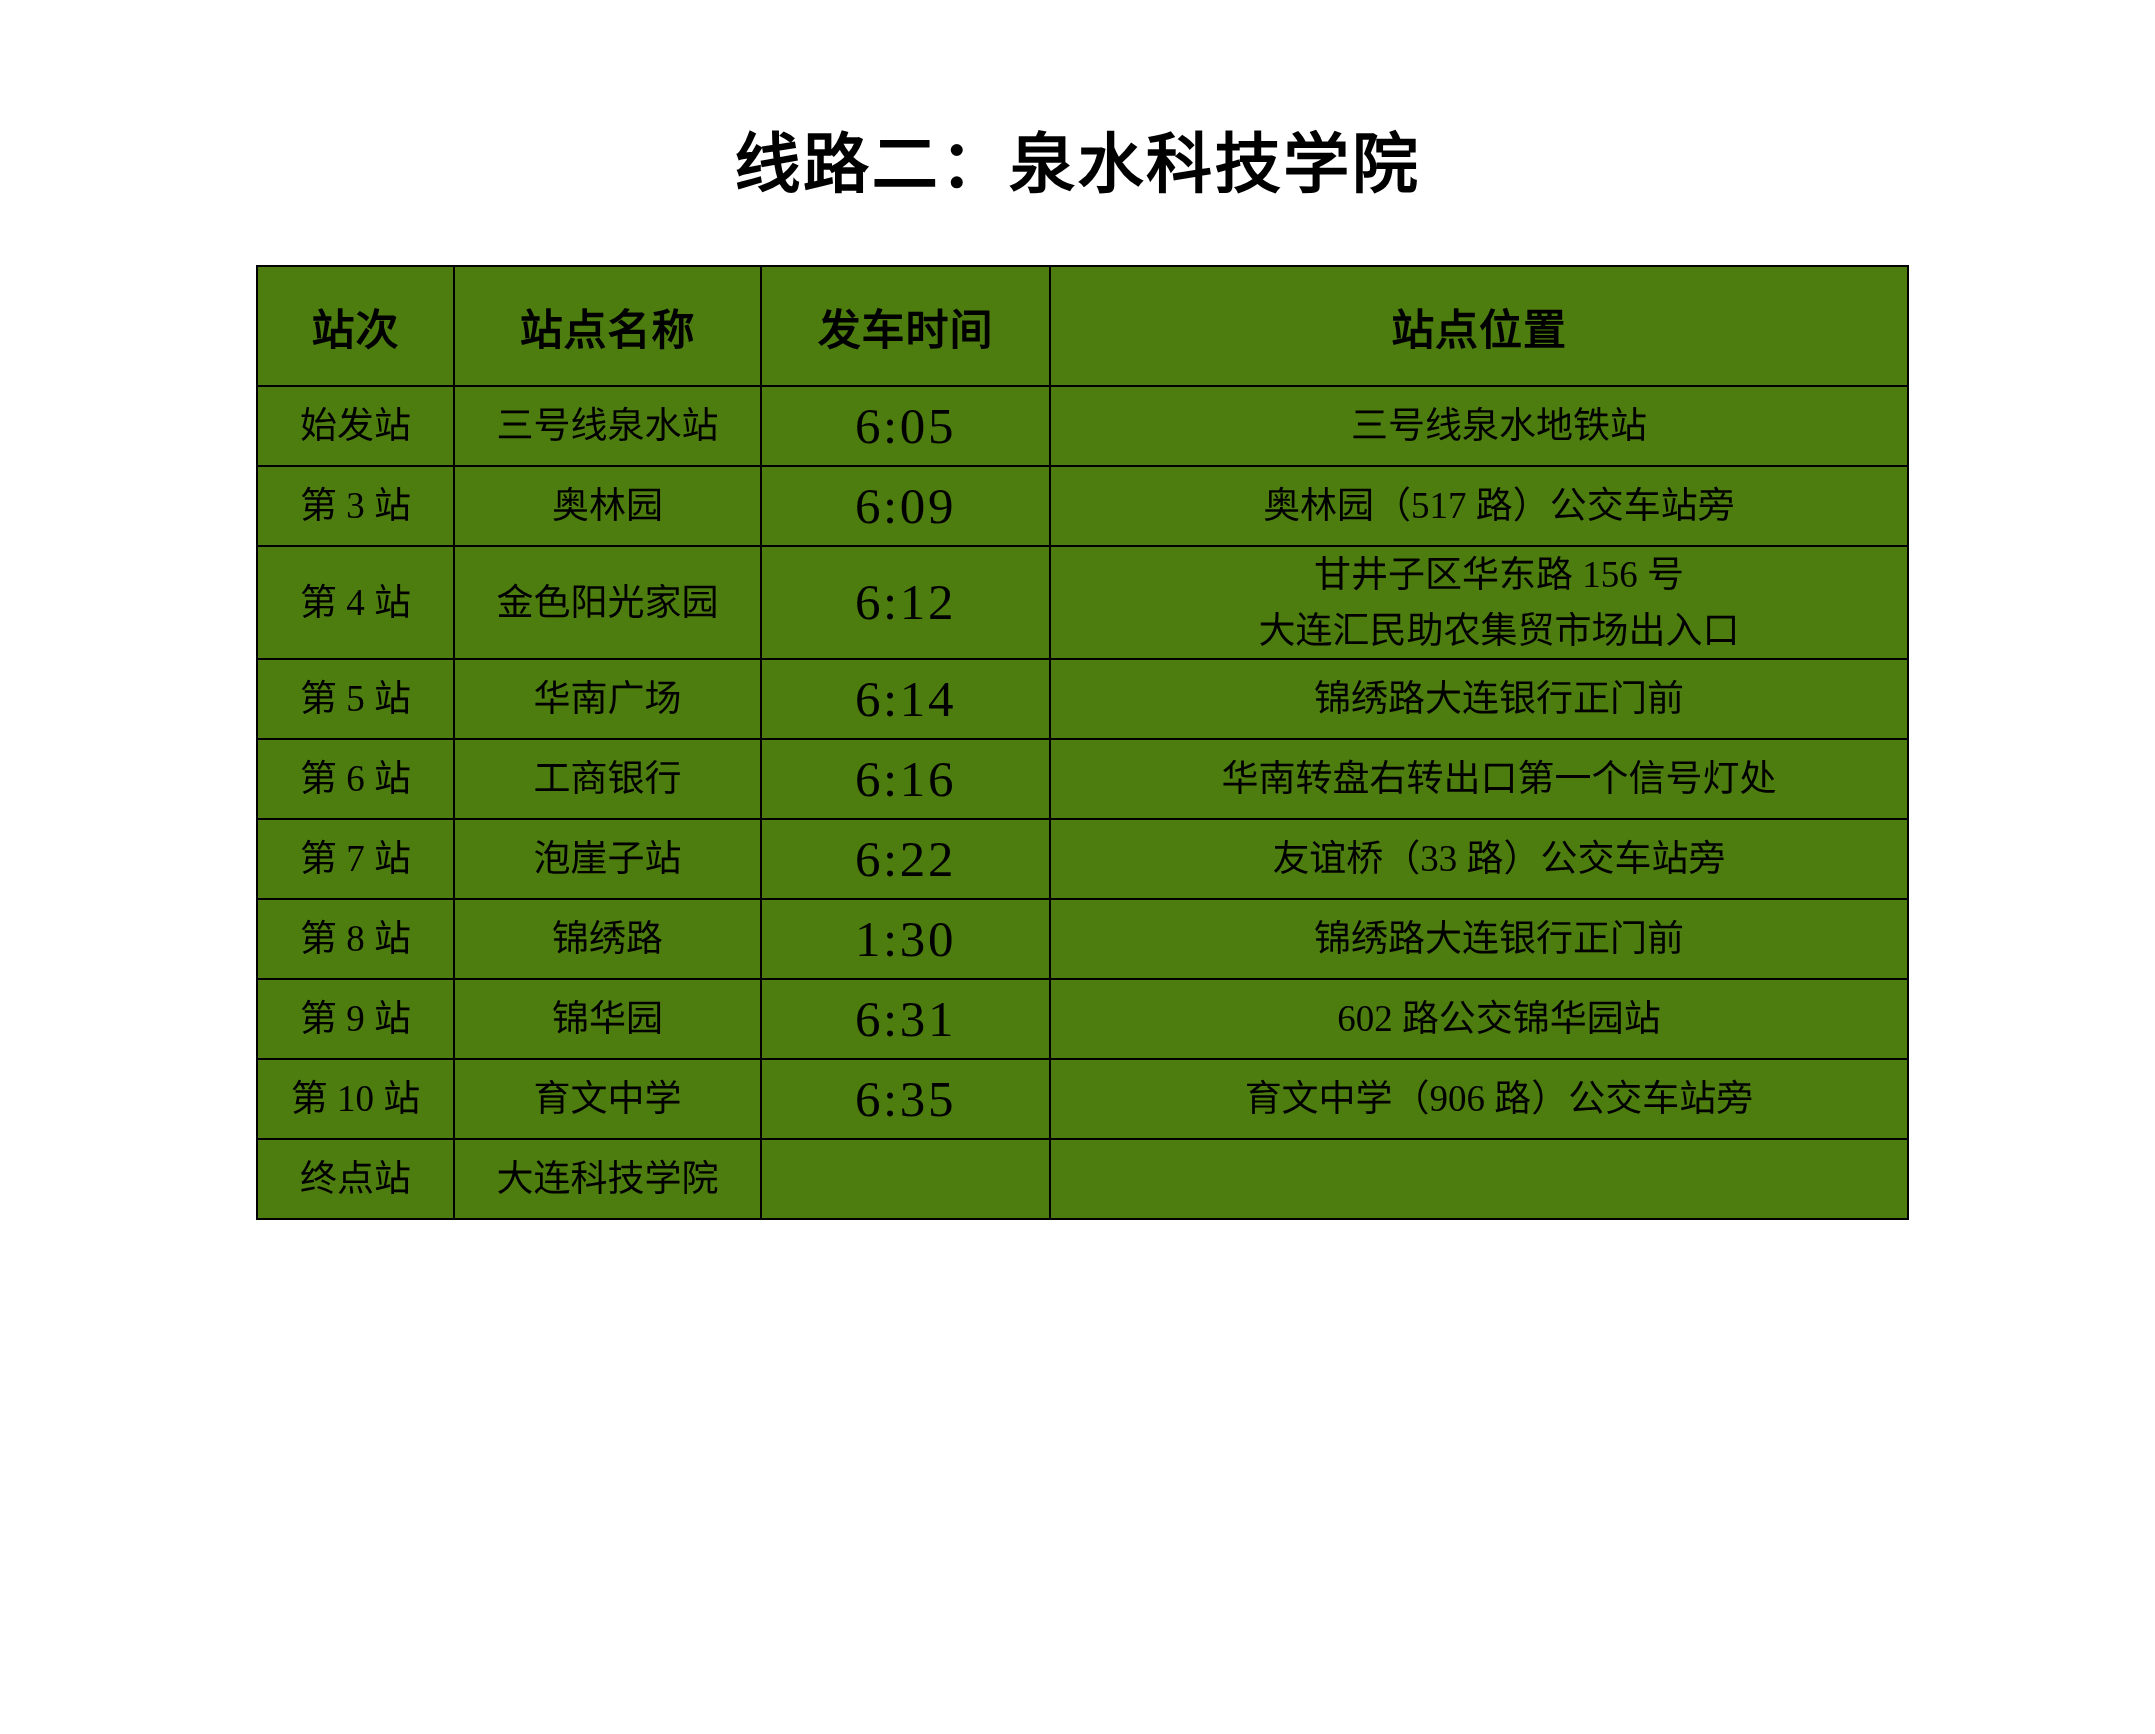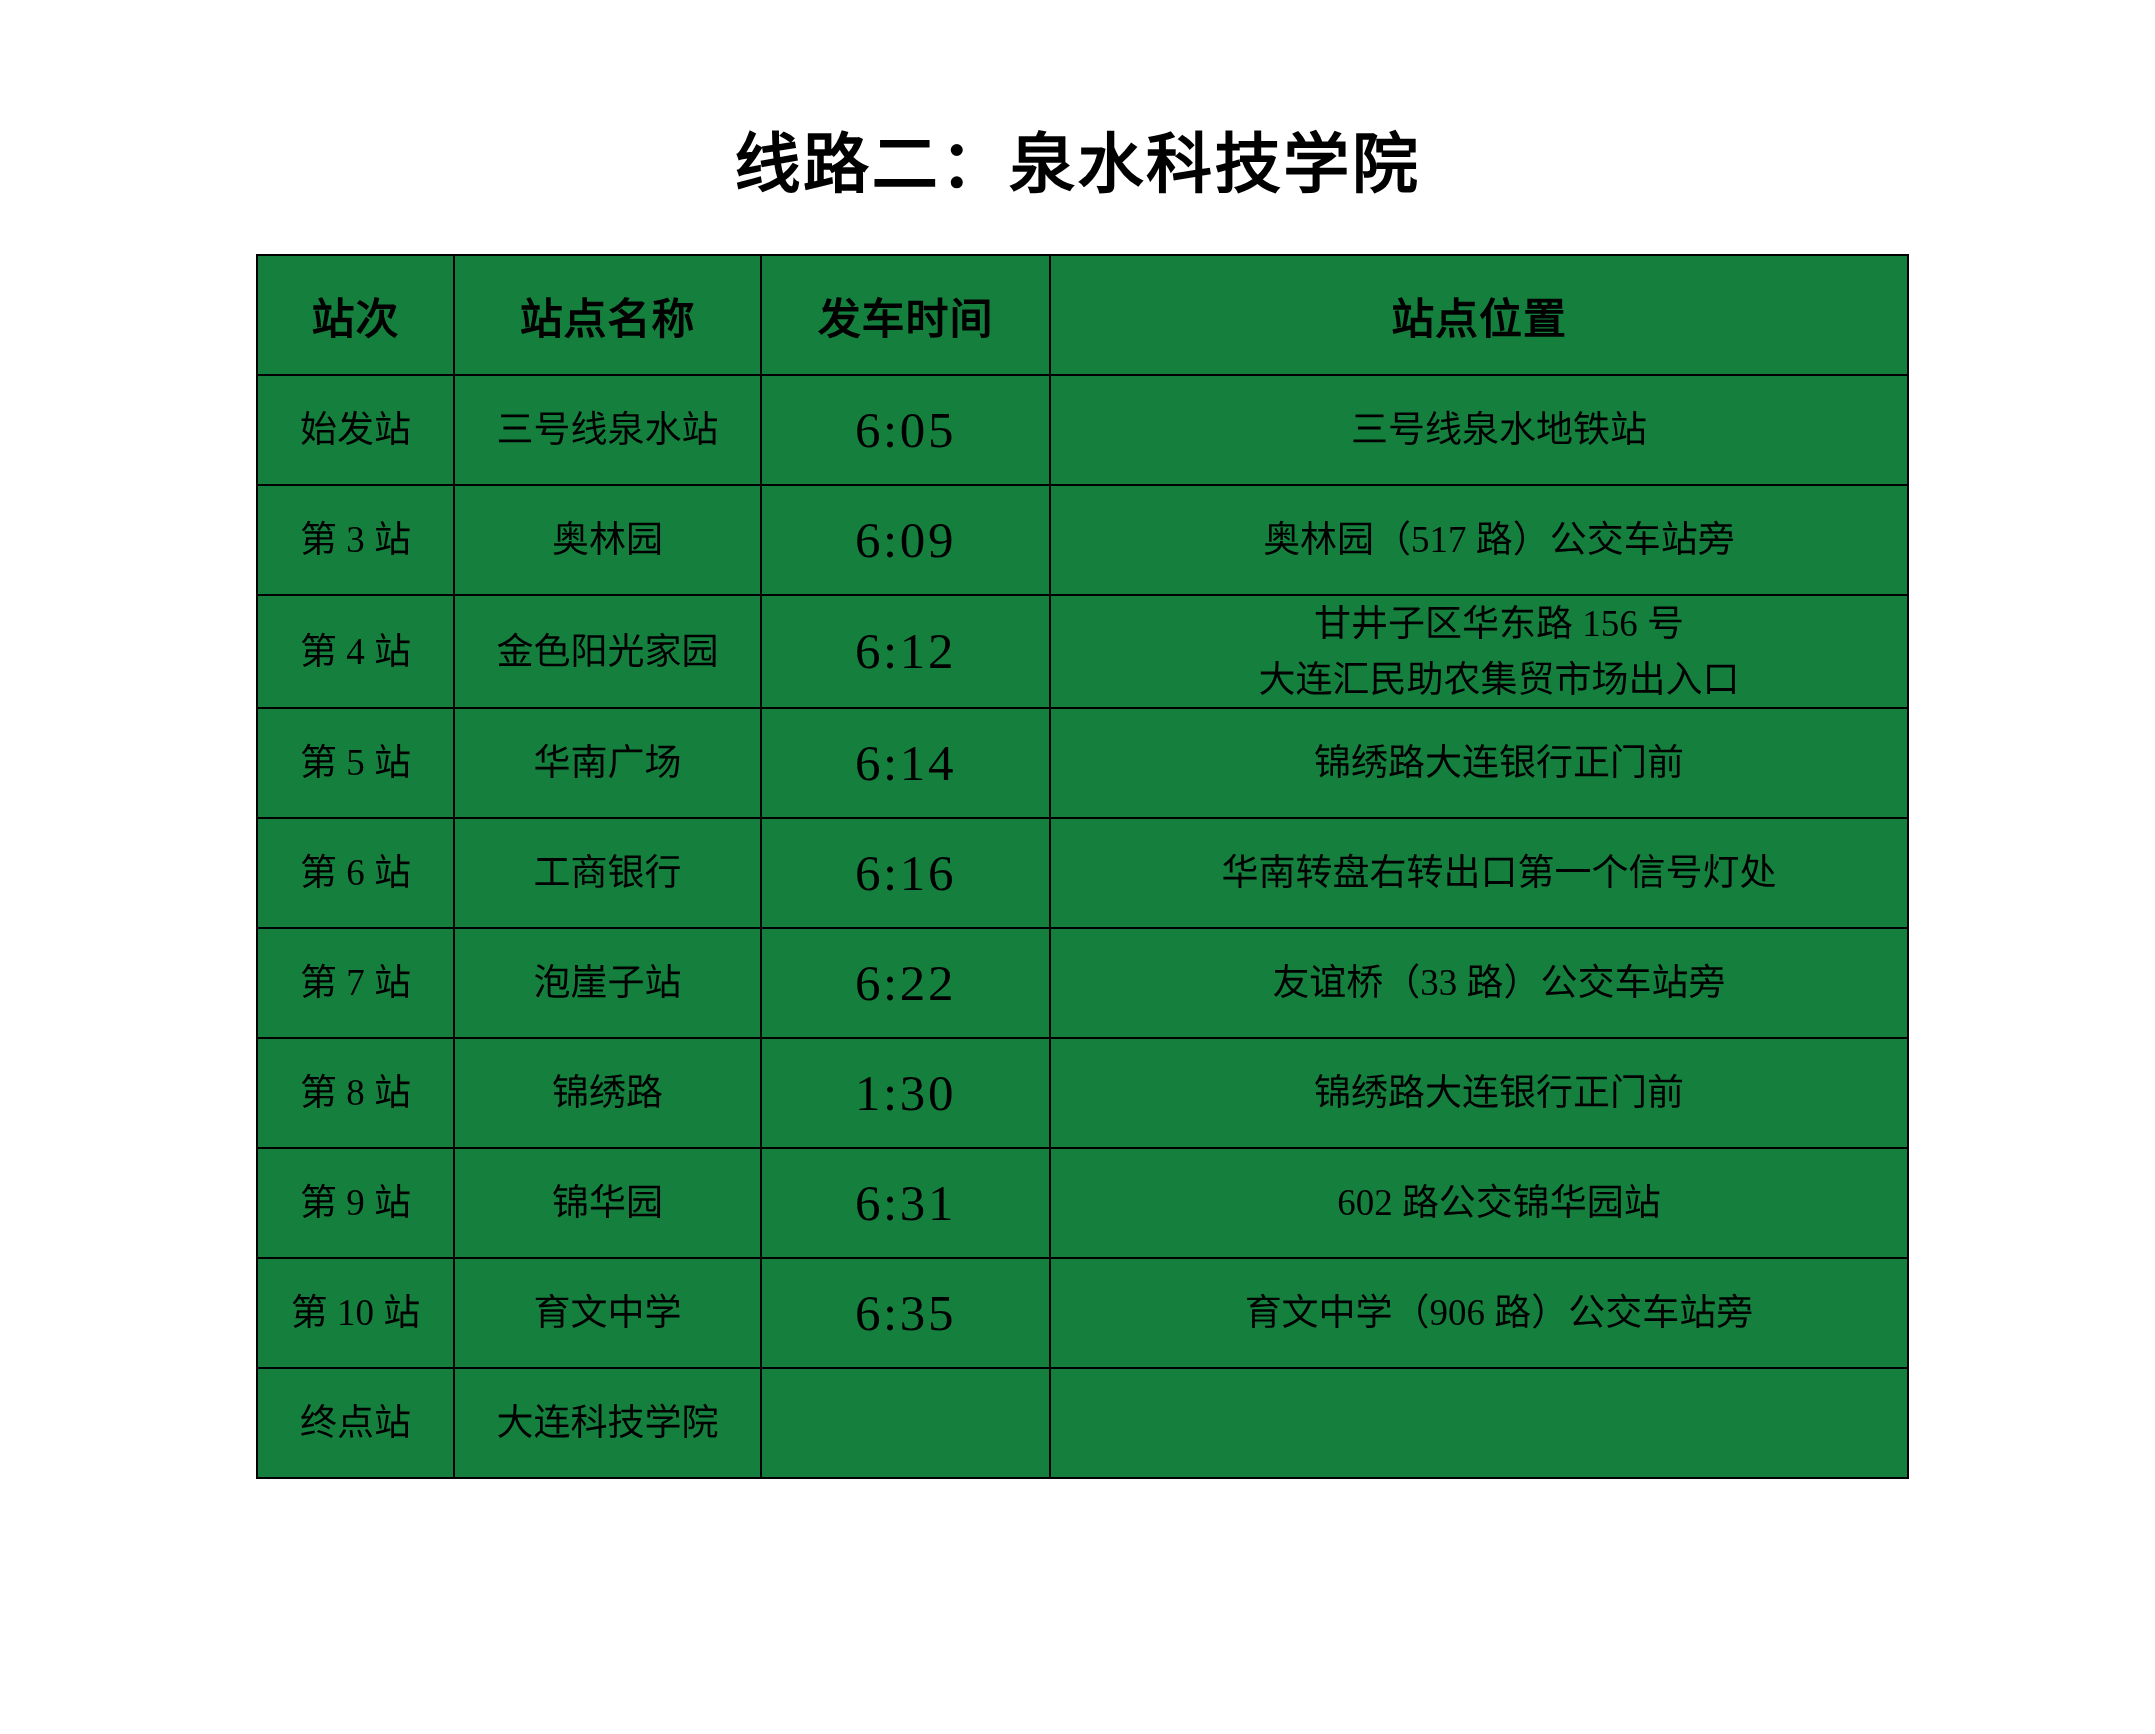--- a/index.html
+++ b/index.html
@@ -17,45 +17,45 @@
     left: 0;
     width: 100%;
     text-align: center;
     font-size: 66px;
     font-weight: bold;
     letter-spacing: 2.6px;
   }
   table.schedule {
     position: absolute;
     left: 256px;
-    top: 254px;
+    top: 265px;
     border-collapse: collapse;
     table-layout: fixed;
-    background: #15803d;
+    background: #4d7c0f;
     font-family: Liberation Serif, serif;
   }
   col.c-seq  { width: 197px; }
   col.c-name { width: 307px; }
   col.c-time { width: 289px; }
   col.c-loc  { width: 858px; }
   .schedule th, .schedule td {
     border: 2.6px solid #000;
     text-align: center;
     vertical-align: middle;
     overflow: hidden;
   }
   .schedule th {
     font-size: 43px;
     font-weight: bold;
     height: 120px;
     letter-spacing: 0.9px;
   }
   .schedule td {
     font-size: 37px;
-    height: 110px;
+    height: 80px;
     line-height: 1.5;
   }
   td.time-cell {
     font-size: 51px;
     letter-spacing: 2.6px;
   }
   td.loc-cell {
     white-space: pre-line;
     padding-left: 40px;
   }

